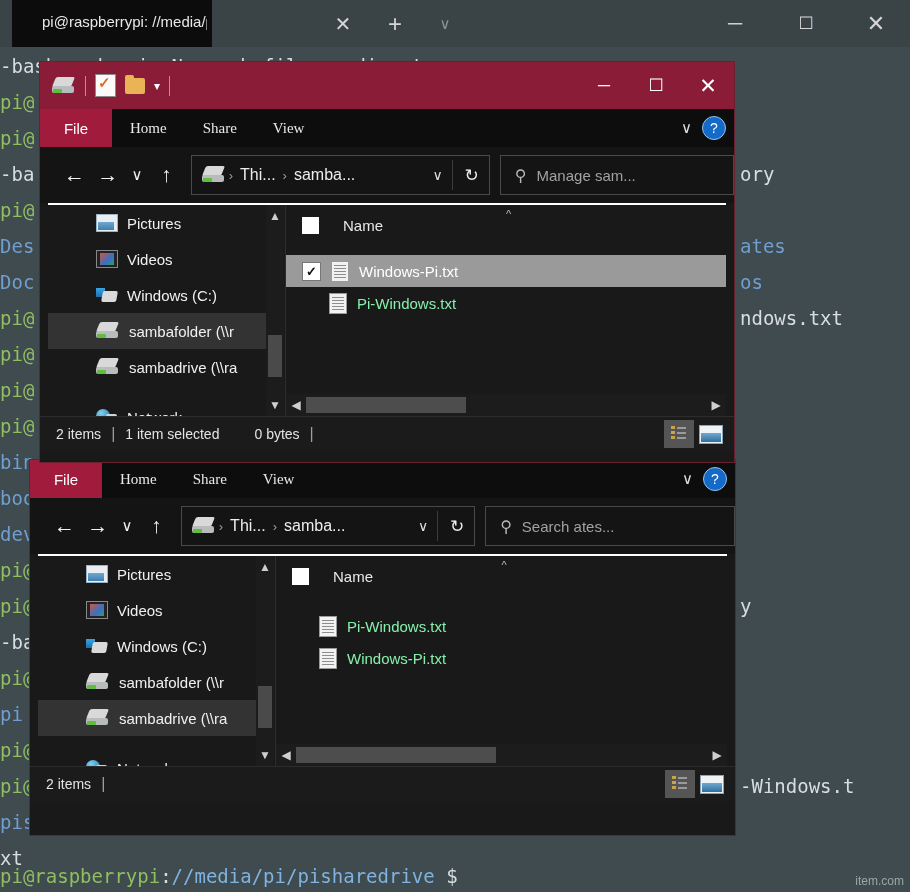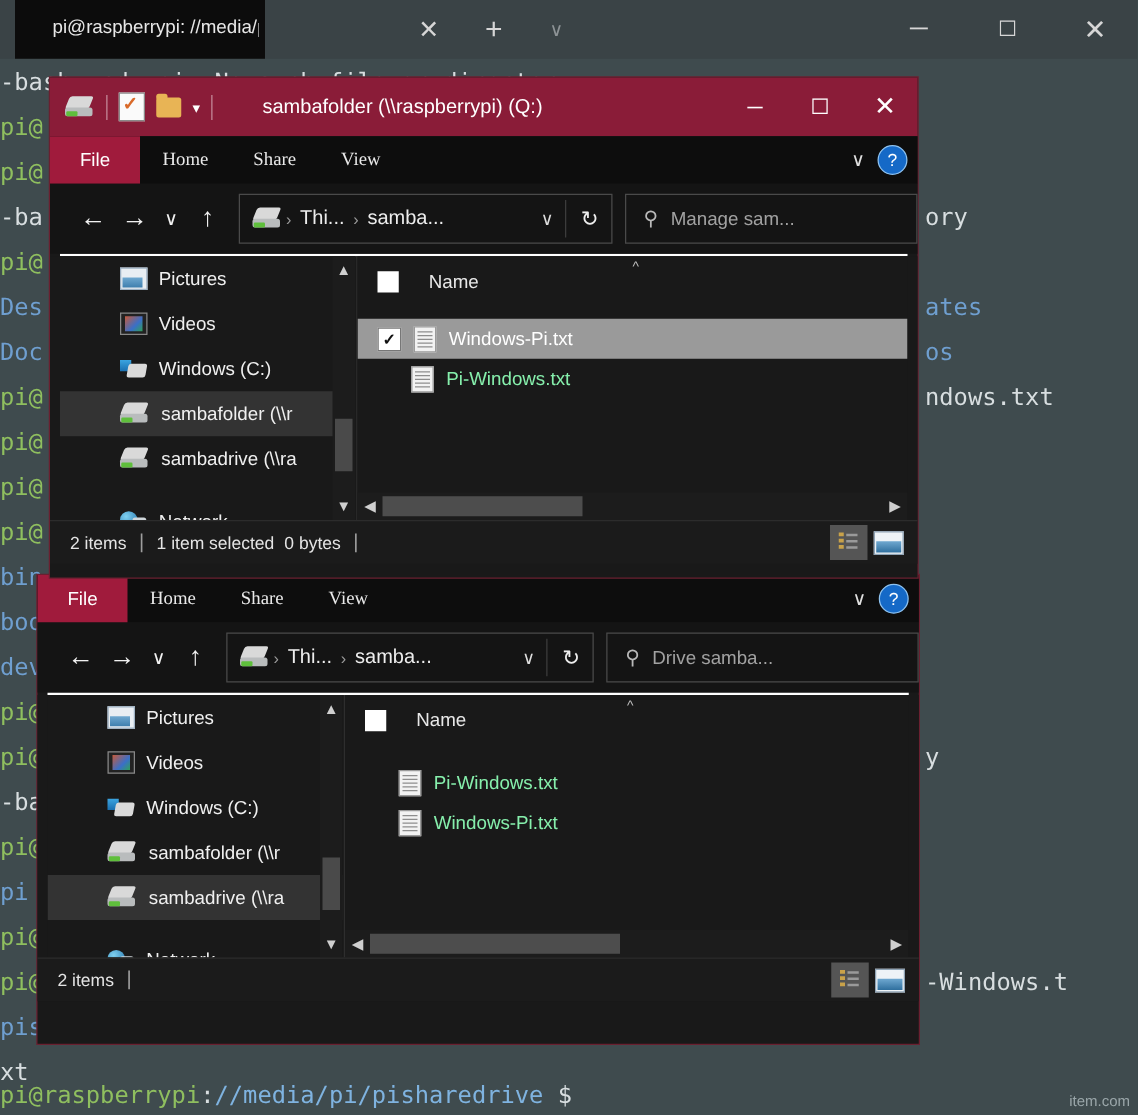--- a/index.html
+++ b/index.html
@@ -196,21 +196,21 @@
       <span class="crumb-sep">›</span>
       <span class="crumb">Thi...</span>
       <span class="crumb-sep">›</span>
       <span class="crumb">samba...</span>
       <span class="addr-chev">∨</span>
       <span class="addr-div"></span>
       <span class="addr-refresh">↻</span>
     </div>
     <div class="searchbox" style="width:calc(100% - 465px);margin-left:10px;">
       <span style="color:#b9b9b9;font-size:16px;">⚲</span>
-      <span class="search-ph">Drive samba...</span>
+      <span class="search-ph">Search ates...</span>
     </div>
   </div>
 
   <div style="height:2px;background:#ffffff;margin:0 8px;"></div>
 
   <div class="body-split" style="height:210px;">
     <div class="navpane" style="left:8px;width:236px;height:210px;">
       <div id="w2-side">
           <div class="navrow">
             <span class="ic-pic"></span>
@@ -314,21 +314,20 @@
         <span class="top"></span>
           <span class="base"></span>
           <span class="grn"></span>
       </span>
       <span class="sep"></span>
       <span class="ic-check"></span>
       <span class="ic-folder"></span>
       <span style="color:#fff;font-size:12px;">▾</span>
       <span class="sep"></span>
     </div>
-    <div class="tl-title">sambafolder (\\raspberrypi) (Q:)</div>
     <div class="winbtns">
       <div class="winbtn">─</div>
       <div class="winbtn">☐</div>
       <div class="winbtn" style="font-size:21px;">✕</div>
     </div>
   </div>
 
   <div class="ribbon">
     <div class="file-tab">File</div>
     <div class="rtab">Home</div>
@@ -440,21 +439,21 @@
         <div style="flex:1"></div>
         <div class="hs-arrow">▶</div>
       </div>
     </div>
   </div>
 
   <div class="statusbar">
     <span class="st-text">2 items</span>
     <span class="st-sep">|</span>
     <span class="st-text" style="padding-left:0;">1 item selected</span>
-    <span class="st-text" style="padding-left:8px;">0 bytes</span>
+    <span class="st-text" style="padding-left:8px;margin-left:27px;">0 bytes</span>
     <span class="st-sep">|</span>
     <div class="viewbtns">
       <div class="vb active">
         <span class="ic-listview">
           <span class="d" style="top:1px"></span>
             <span class="l" style="top:2px"></span>
           <span class="d" style="top:6px"></span>
             <span class="l" style="top:7px"></span>
           <span class="d" style="top:11px"></span>
             <span class="l" style="top:12px"></span>

